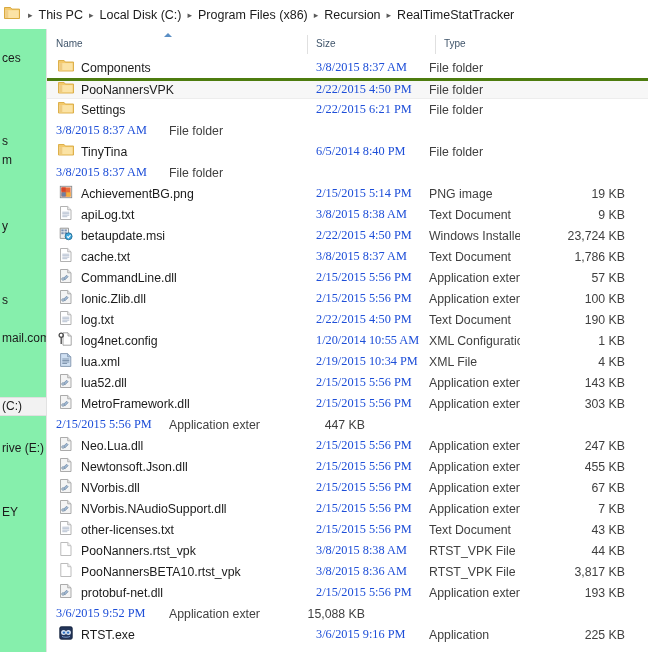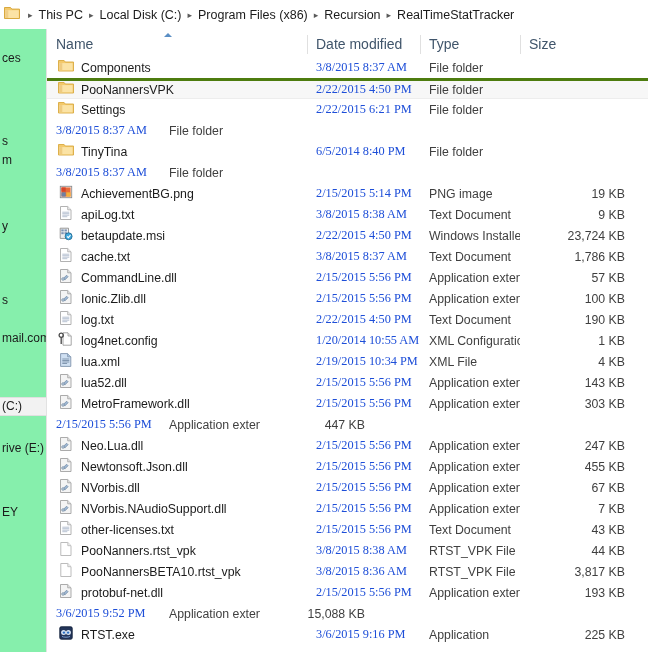--- a/index.html
+++ b/index.html
@@ -87,21 +87,21 @@
   .colheader {
     position: absolute;
     left: 47px; top: 29px;
     width: 601px;
     height: 28px;
     background: #ffffff;
     display: flex;
     align-items: flex-end;
   }
   .colh {
-    font-size: 14px;
+    font-size: 10px;
     color: #40556b;
     height: 28px;
     line-height: 30px;
     position: relative;
     box-sizing: border-box;
     padding-left: 9px;
     white-space: nowrap;
   }
   .colh.divider::before {
     content: "";
@@ -210,28 +210,25 @@
       <div class="nav-item sel" style="top: 368px;"><span>(C:)</span></div>
       <div class="nav-item plain" style="top: 410px;"><span>rive (E:) T</span></div>
       <div class="nav-item plain" style="top: 474px;"><span>EY</span></div>
     </div>
 
   <div class="colheader">
     <div class="colh colh-name">
       <span>Name</span>
       <span class="sort-arrow"></span>
     </div>
-    <div class="colh colh-date divider">
-      <span>Date modified</span>
+    <div class="colh colh-size divider">
+      <span>Size</span>
     </div>
     <div class="colh colh-type divider">
       <span>Type</span>
-    </div>
-    <div class="colh colh-size divider">
-      <span>Size</span>
     </div>
   </div>
 
   <div class="filelist" id="filelist">
       <div class="row">
         <div class="cell c-name">
           <span class="ico"><svg width="16" height="16" viewBox="0 0 16 16">
               <path d="M0.5 2.5h5.6l1.2 1.5H15.5v9H0.5z" fill="#F3C96B" stroke="#D9A93F" stroke-width="0.9"></path>
               <path d="M1.3 5.1h13.3v7.3H1.3z" fill="#FBE3A5"></path>
               <path d="M1.3 5.1h3.0v7.3H1.3z" fill="#EFCB80"></path>

